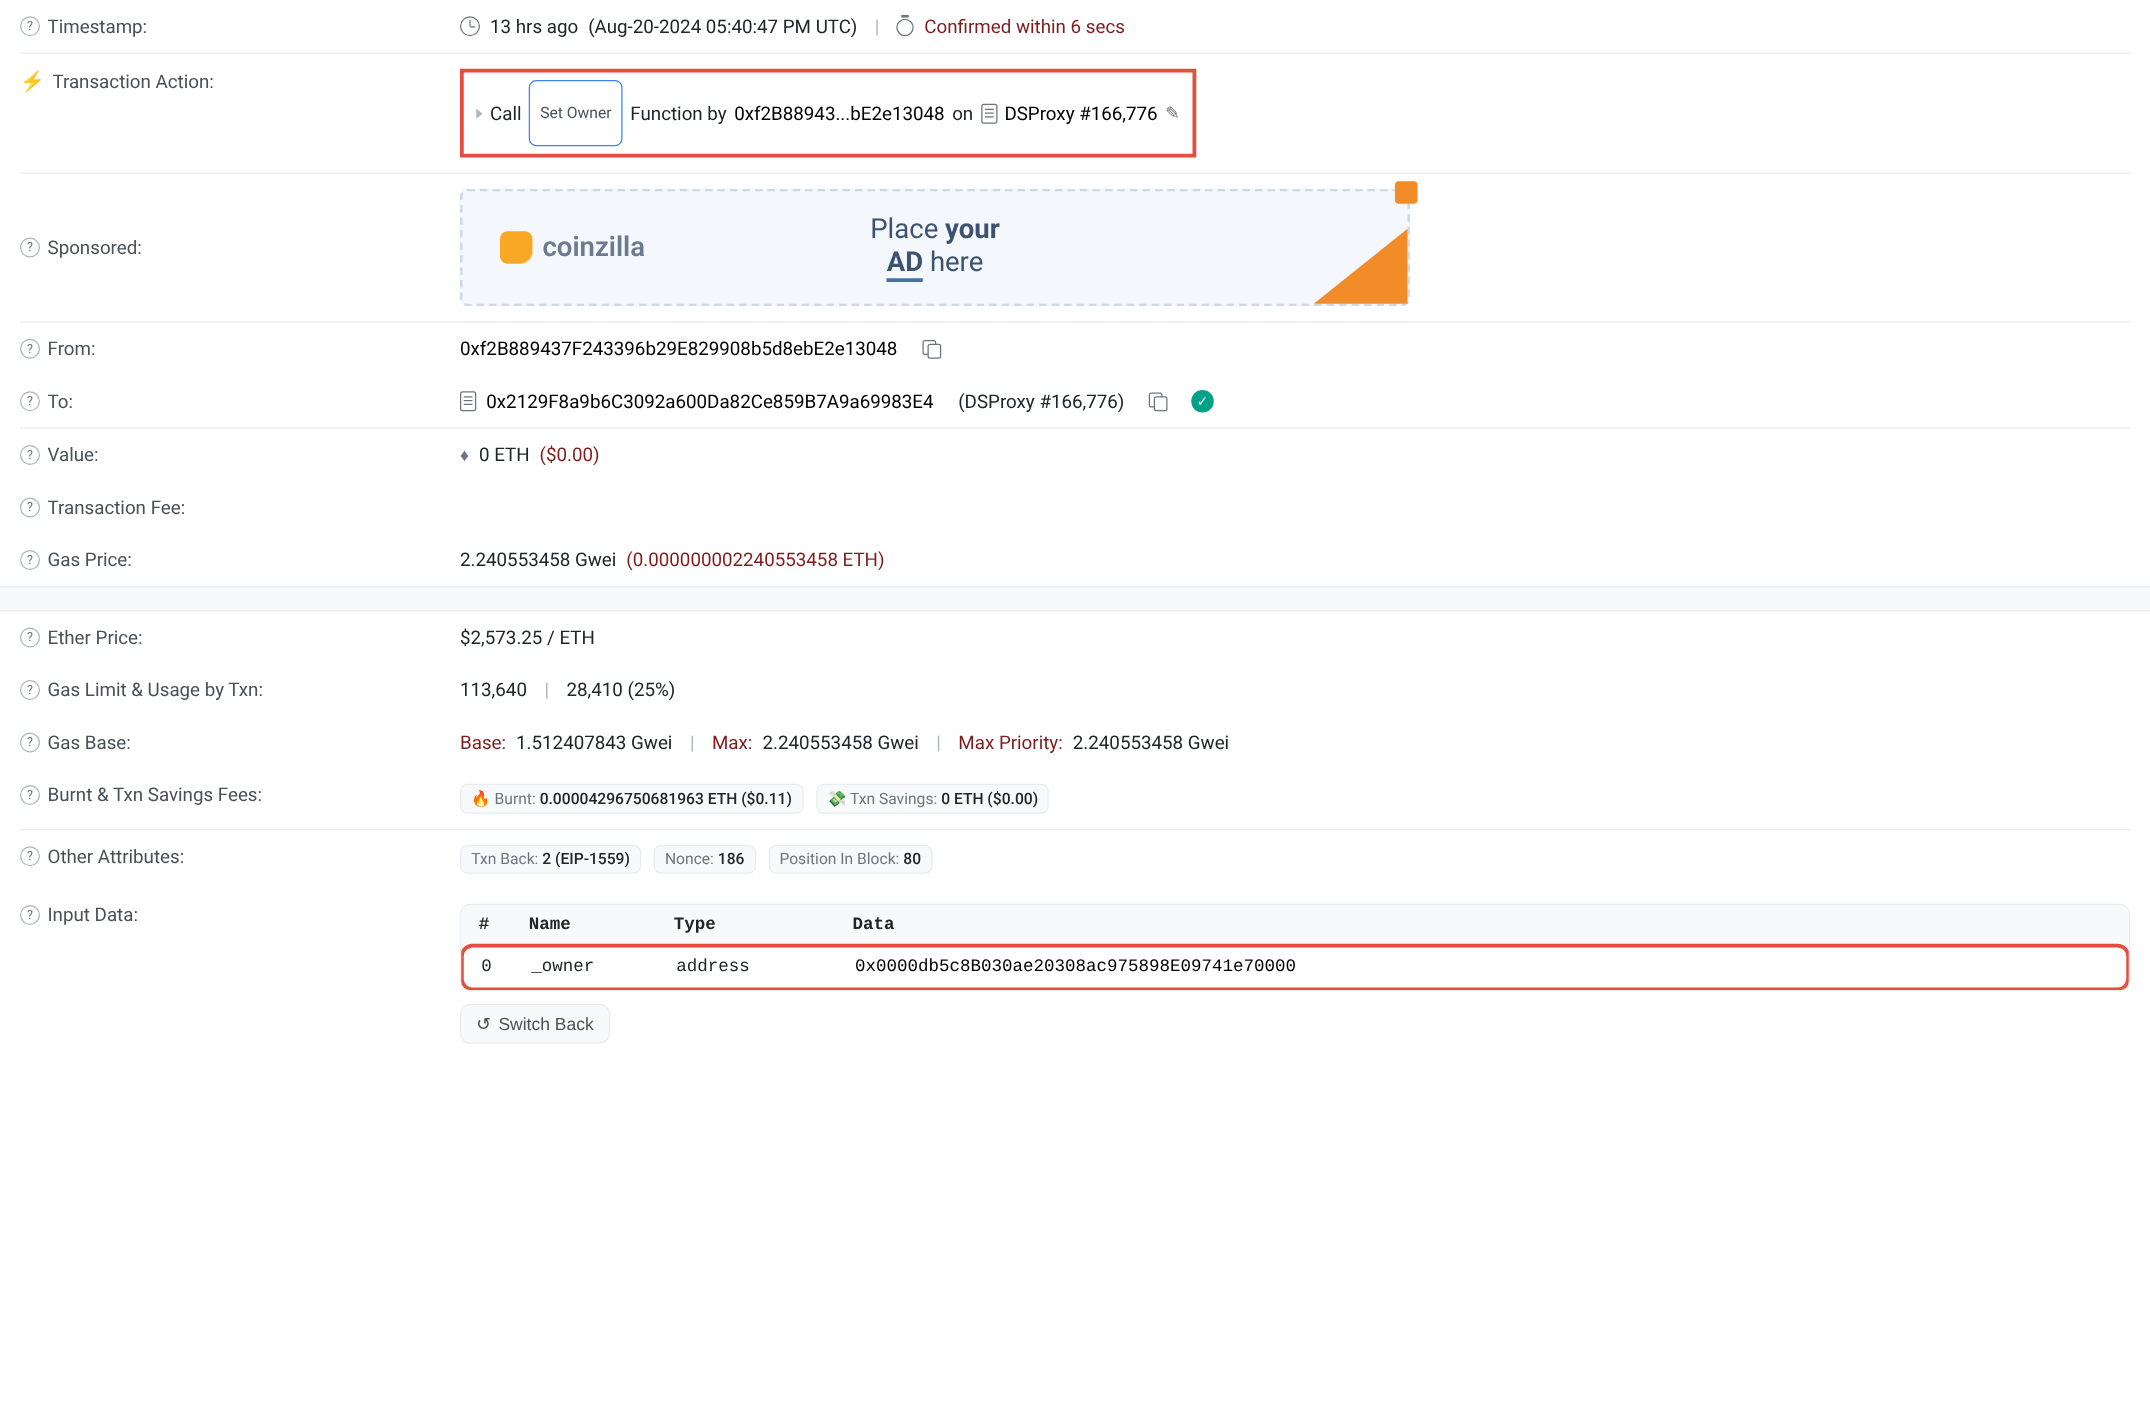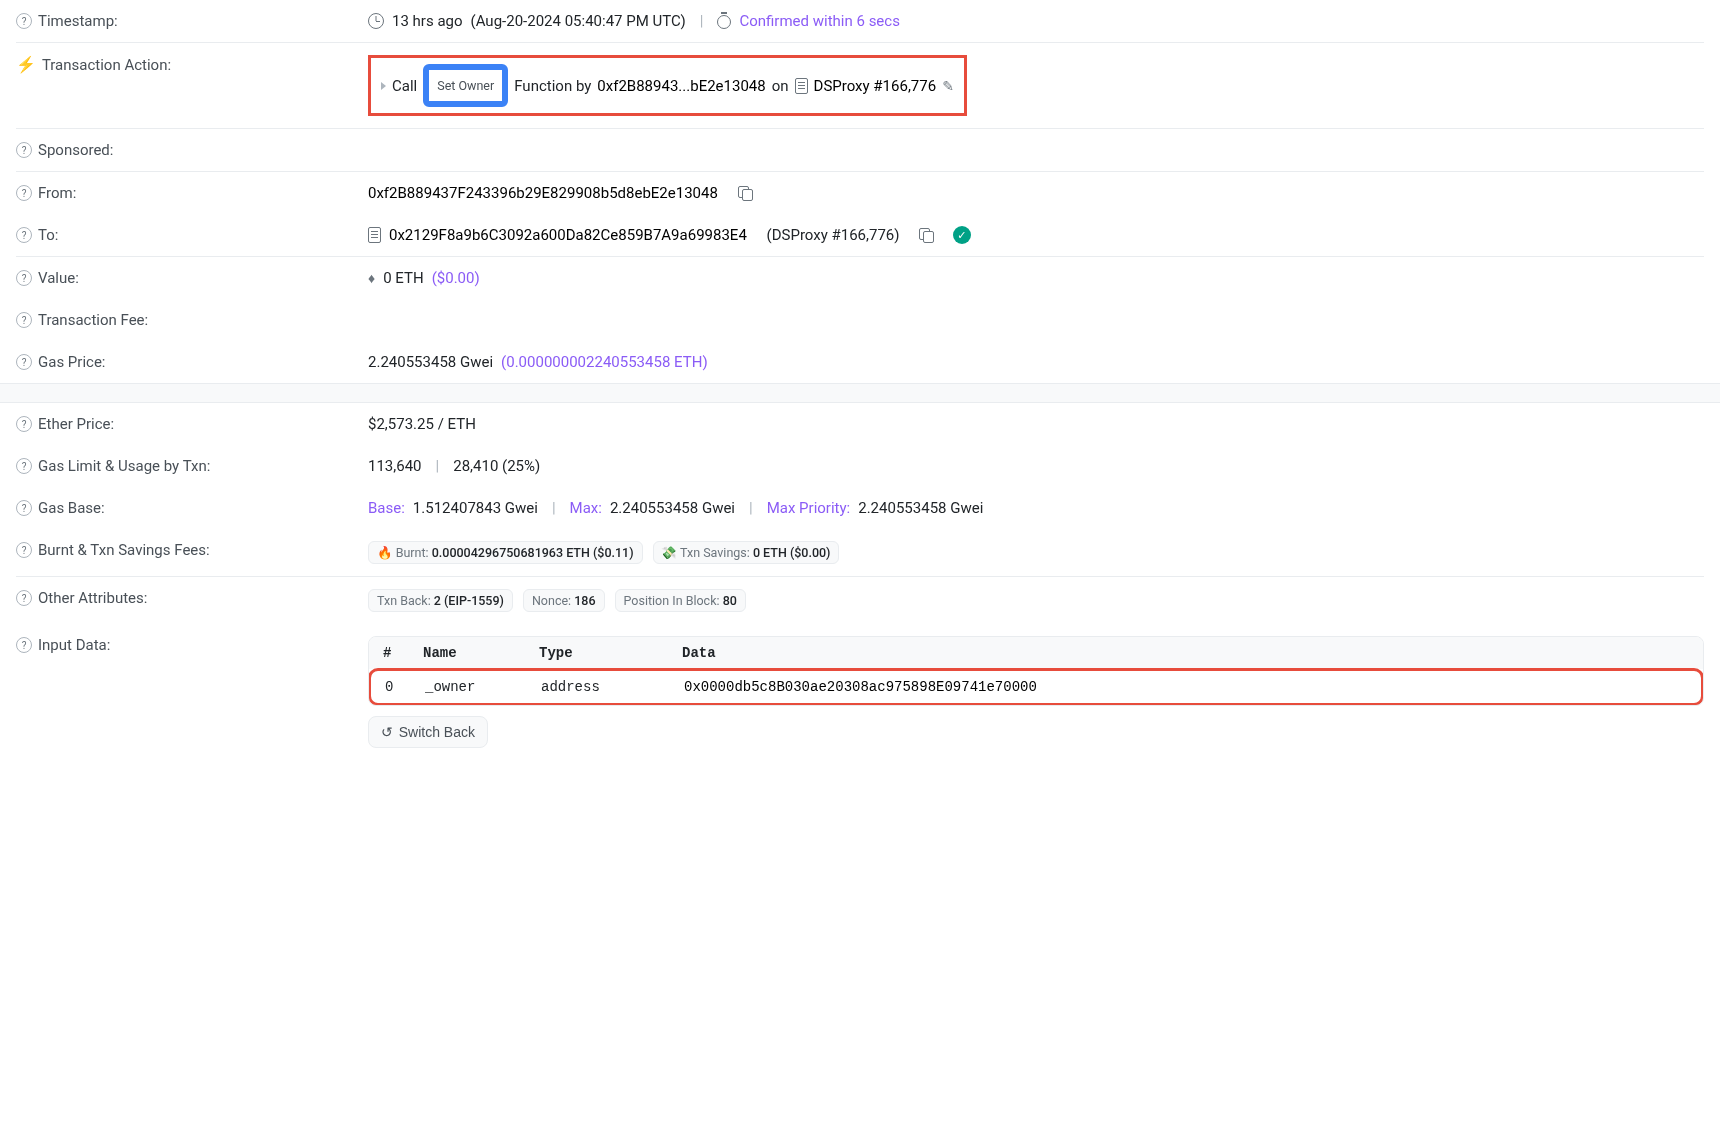--- a/index.html
+++ b/index.html
@@ -149,27 +149,27 @@
     font-size: 14px;
     flex-shrink: 0;
   }
   .pencil-icon {
     color: #6c757d;
     font-size: 14px;
     cursor: pointer;
     flex-shrink: 0;
   }
   .link { color: #000000; text-decoration: none; }
-  .muted { color: #8b5cf6; }
+  .muted { color: #7f1d1d; }
   .sep { color: #adb5bd; margin: 0 6px; }
   .tag {
     display: inline-block;
-    border: 6px solid #3b82f6;
+    border: 1px solid #3b82f6;
     border-radius: 6px;
-    padding: 8px 8px;
+    padding: 18px 8px;
     font-size: 12.5px;
     color: #495057;
     background: #fff;
   }
   .pill {
     display: inline-block;
     border: 1px solid #e9ecef;
     border-radius: 6px;
     padding: 3px 8px;
     font-size: 12.5px;
@@ -340,20 +340,34 @@
     </div>
   </div>
 </div>
 
 <div class="divider"></div>
 
 <div class="row" style="align-items:center;">
   <div class="label-col">
     <span class="help-icon">?</span>
     <span>Sponsored:</span>
+  </div>
+  <div class="value-col">
+    <div class="ad-banner">
+      <div class="ad-coinzilla">
+        <span class="ad-coinzilla-logo"></span>
+        <span>coinzilla</span>
+      </div>
+      <div class="ad-text">
+        <span>Place </span><b>your</b><br>
+        <b class="underline">AD</b><span> here</span>
+      </div>
+      <div class="ad-corner"></div>
+      <div class="ad-peek"></div>
+    </div>
   </div>
 </div>
 
 <div class="divider"></div>
 
 <div class="row">
   <div class="label-col">
     <span class="help-icon">?</span>
     <span>From:</span>
   </div>

